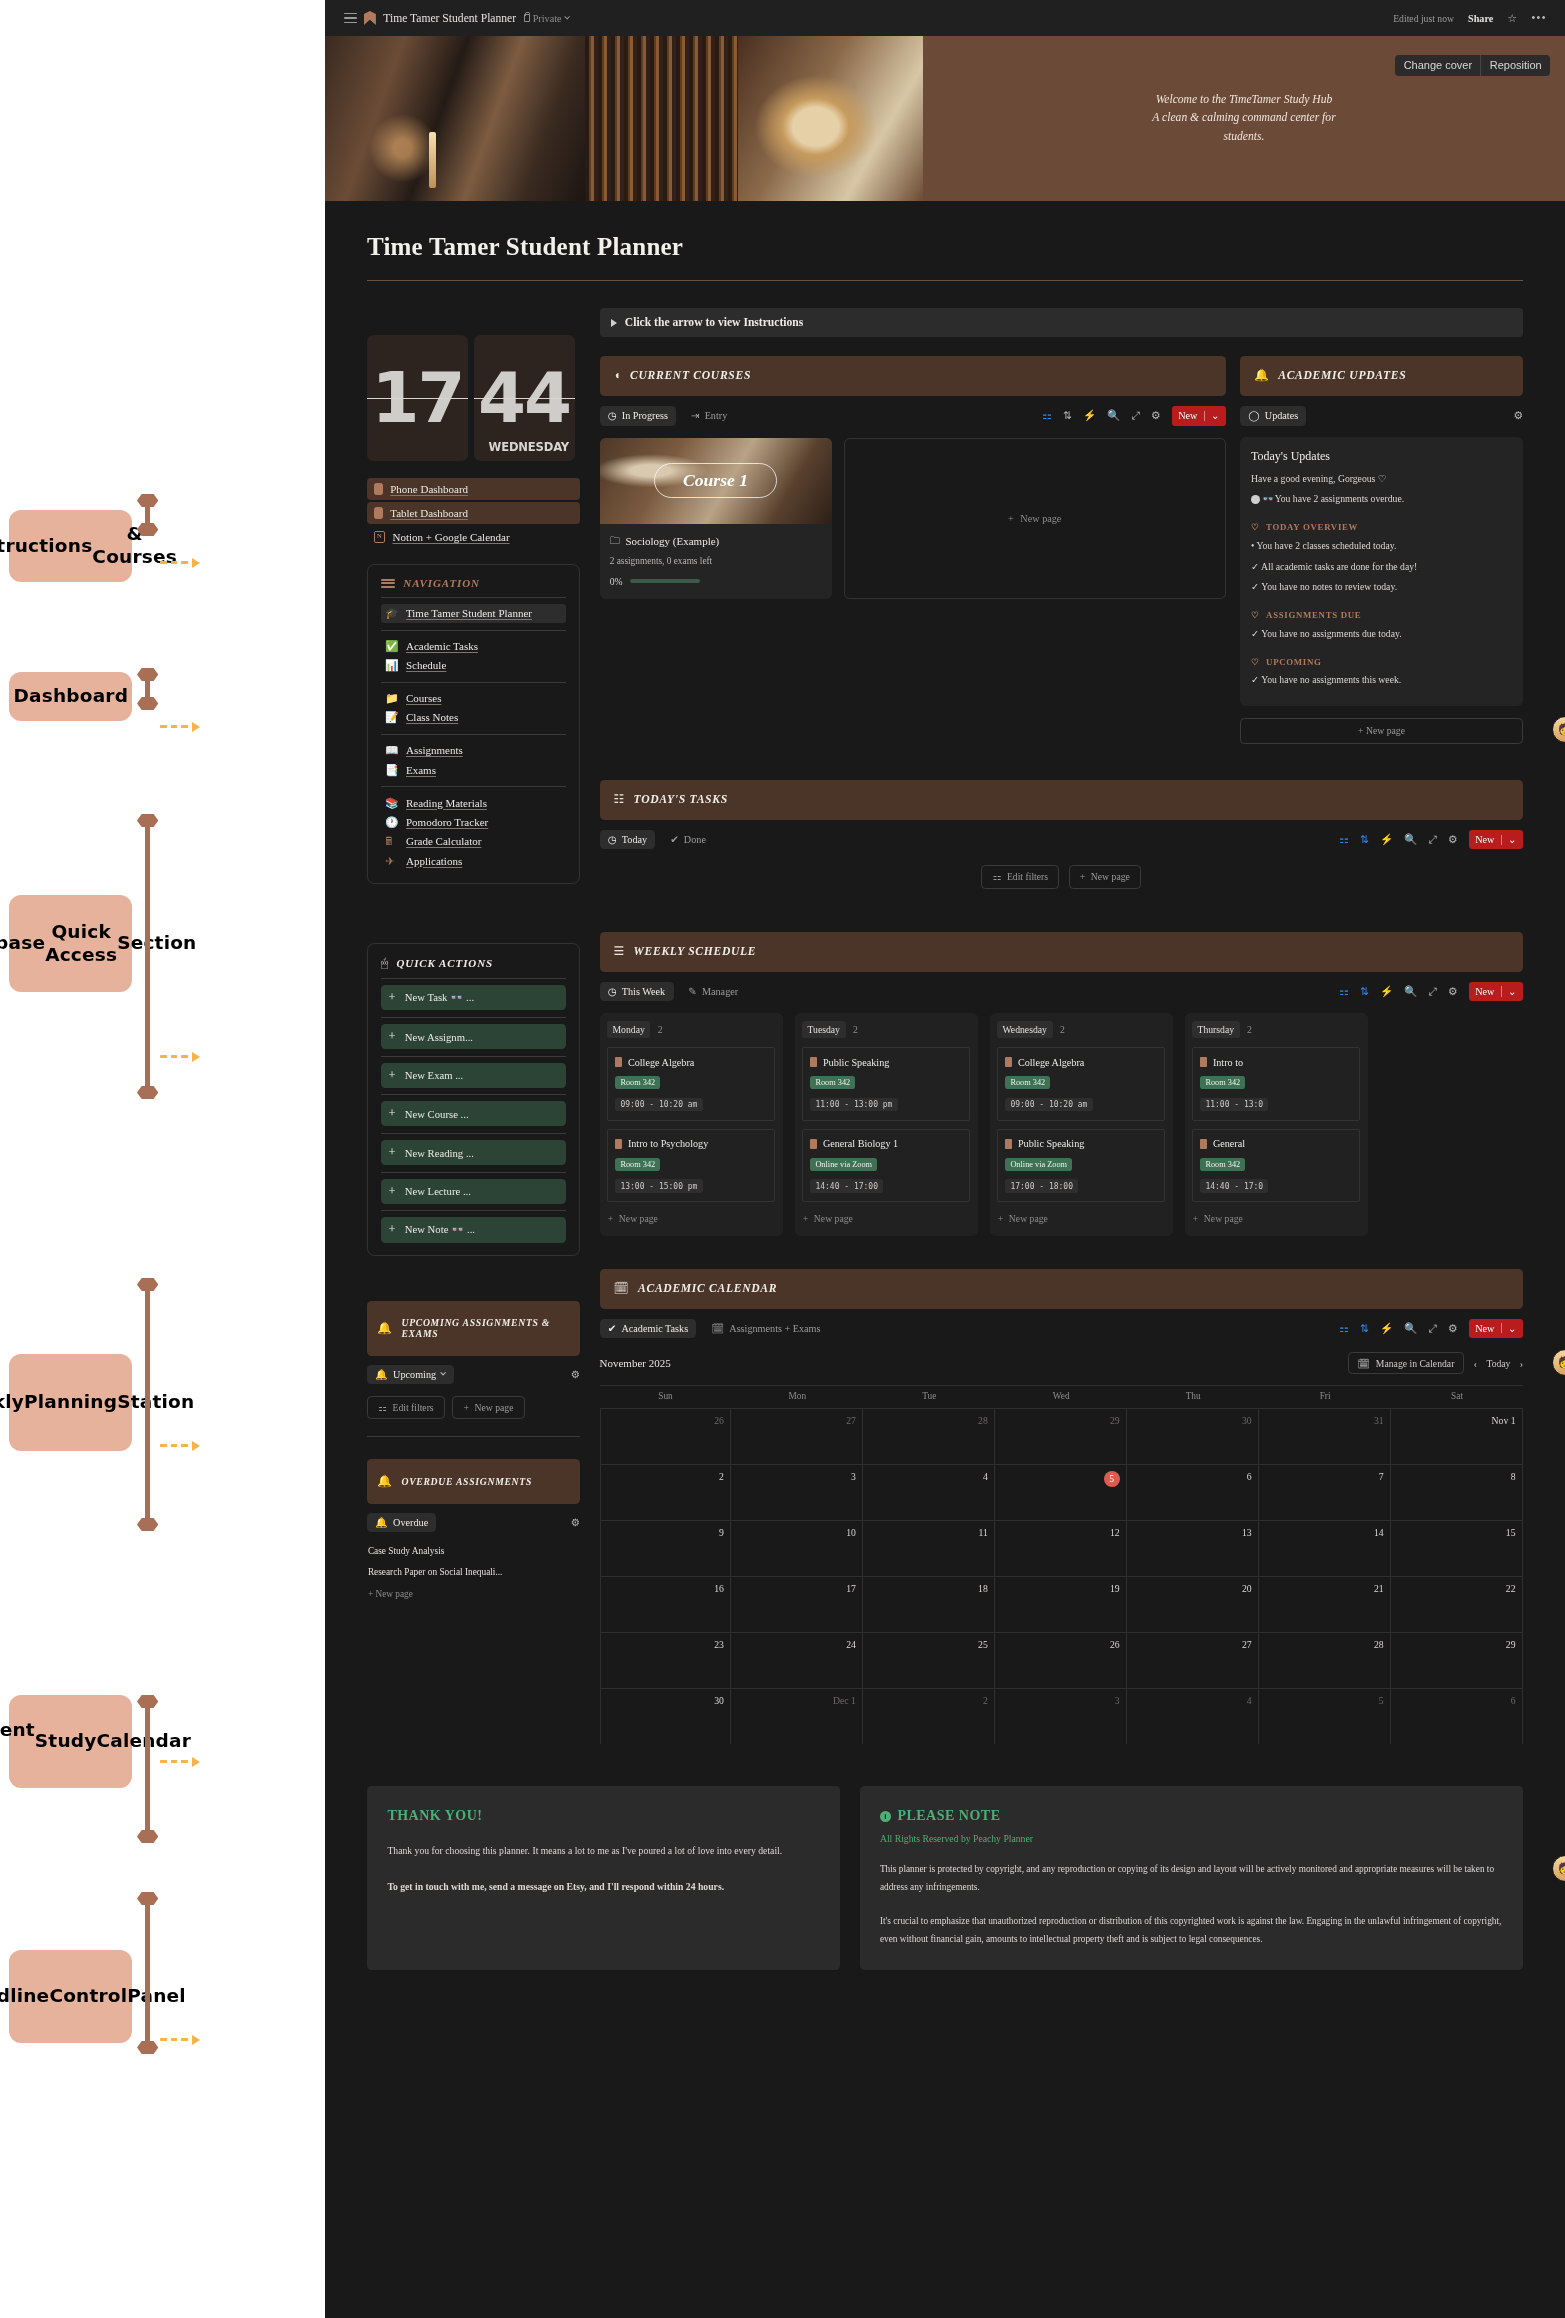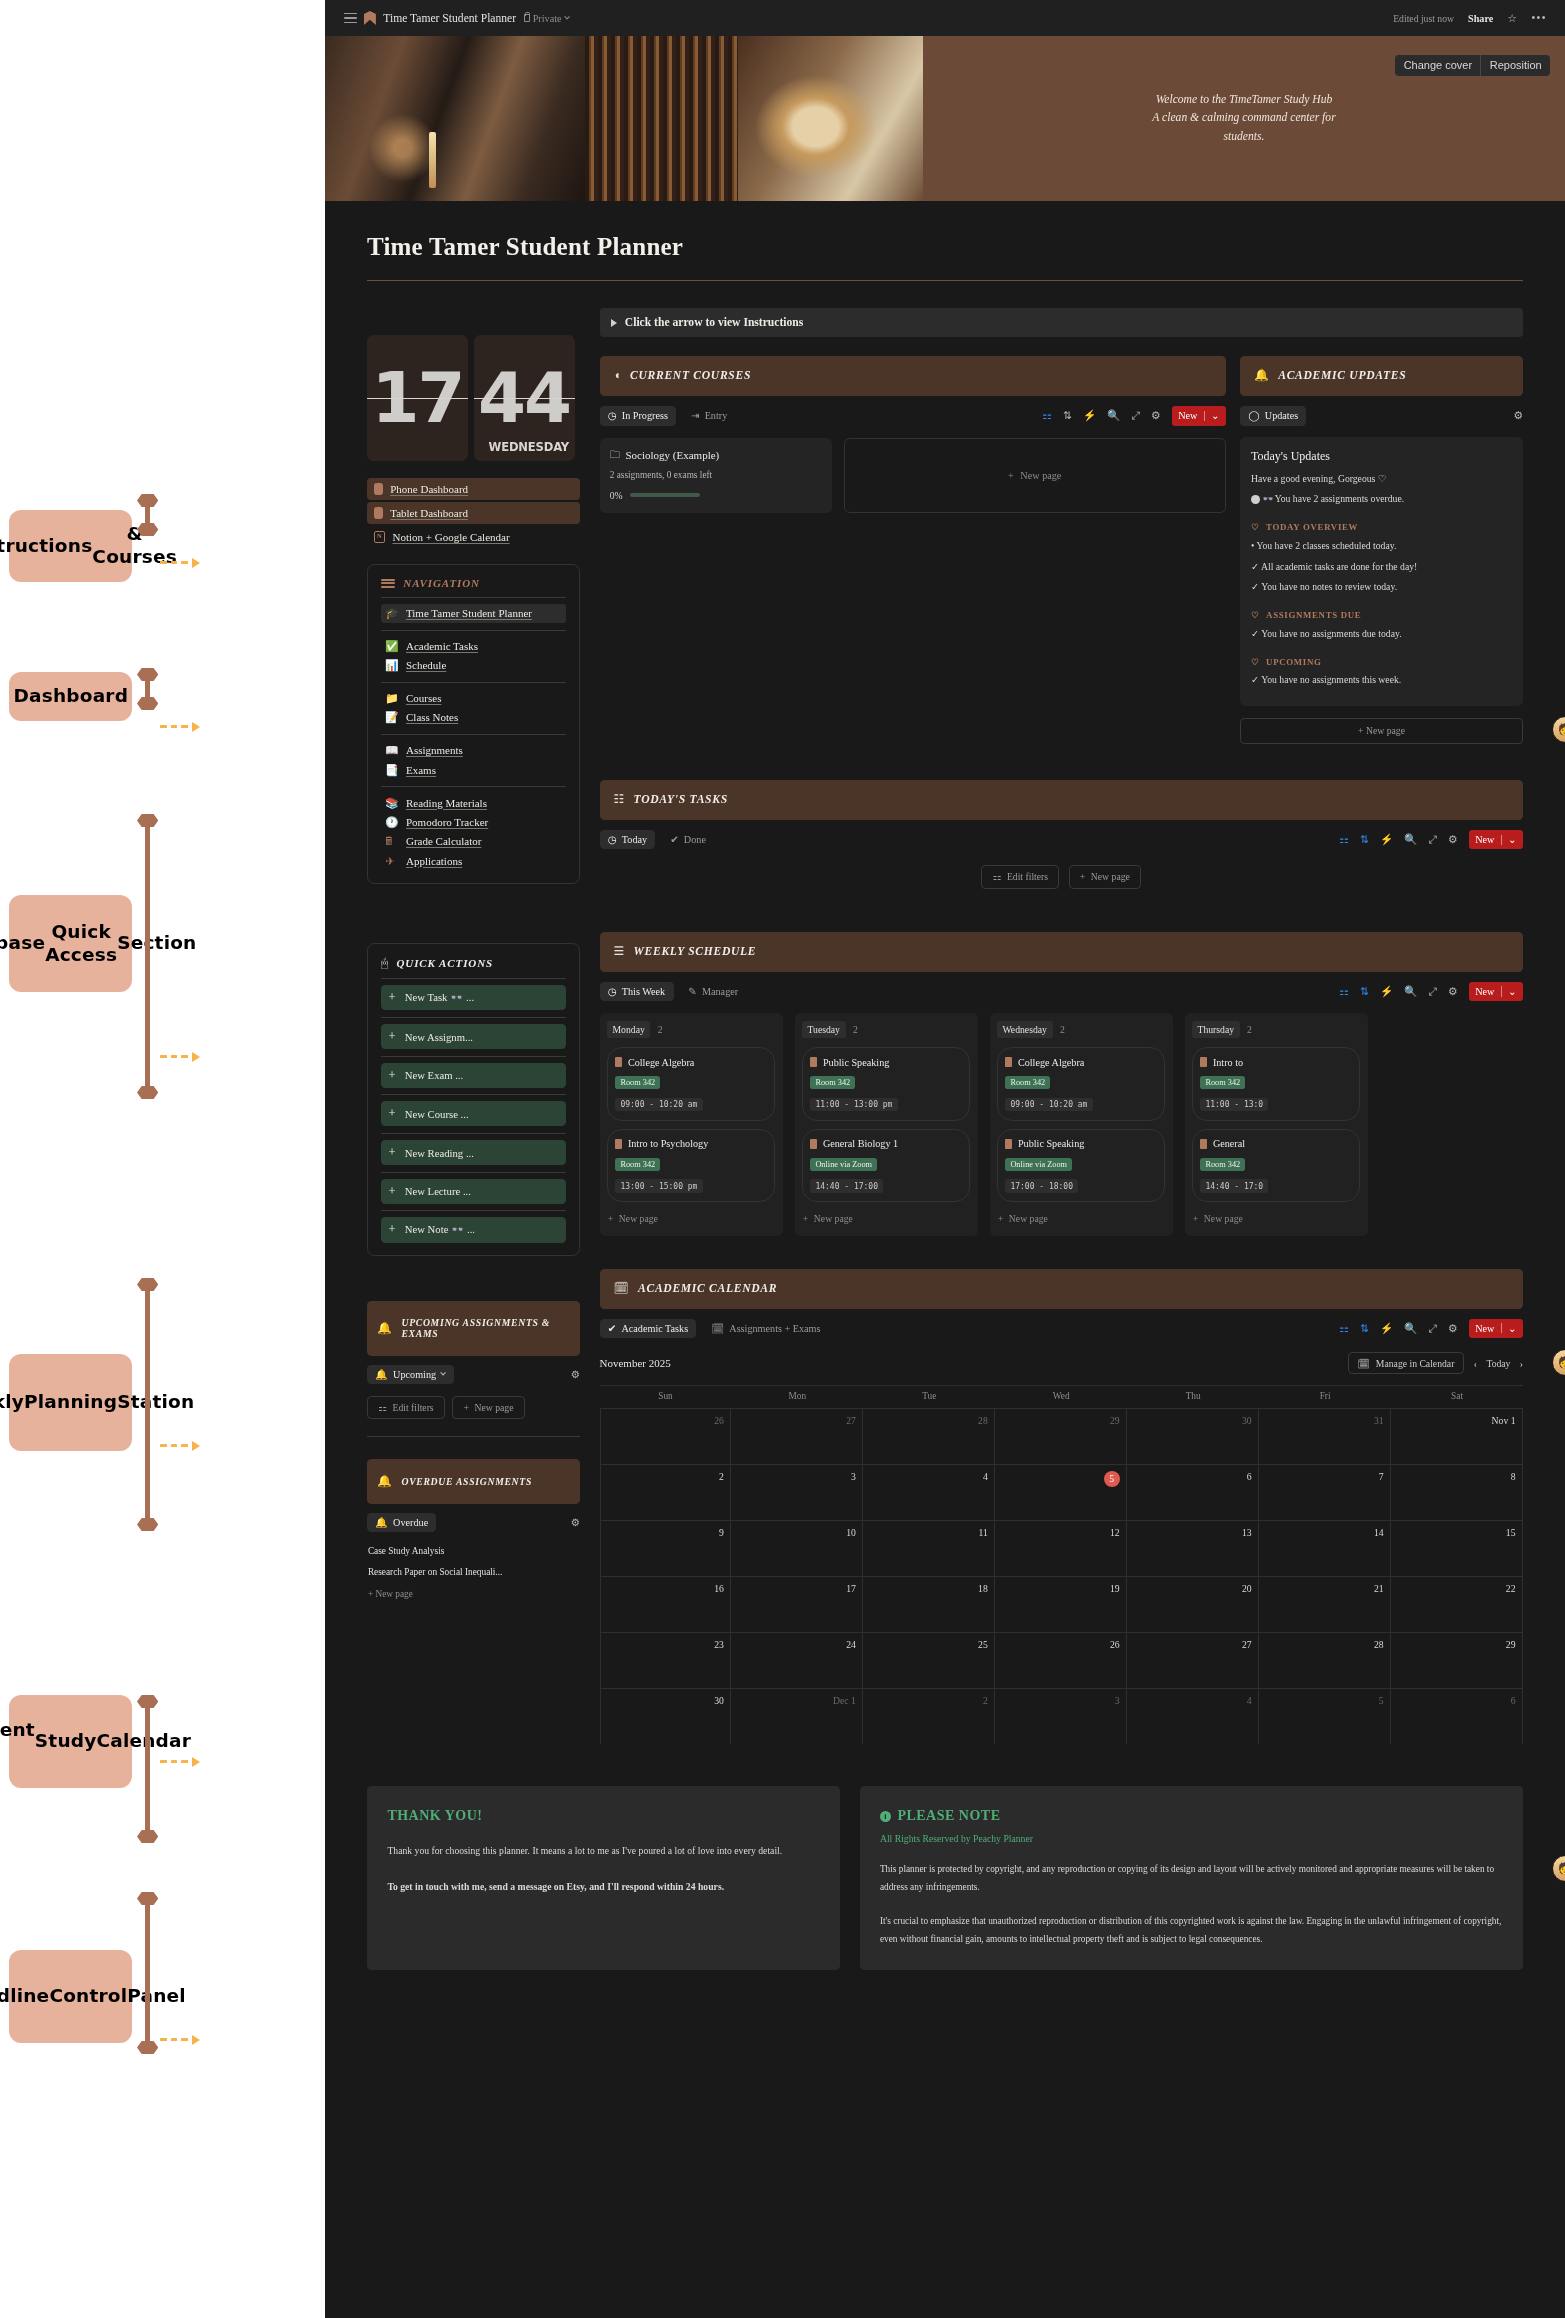--- a/index.html
+++ b/index.html
@@ -168,21 +168,21 @@
 
   .center-btns { display: flex; gap: 9.3px; justify-content: center; margin-top: 16px; }
   .gbtn { border: 0.9px solid #3a3a3a; border-radius: 4.2px; padding: 5.1px 10.2px; color: #9b9b9b; font-size: 9.7px; display: flex; gap: 5.6px; align-items: center;}
 
   
   .board { display: flex; gap: 12px; margin-top: 12px; overflow: hidden; }
   .bcol { width: 183px; flex: none; background: #212121; border-radius: 5.6px; padding: 8.3px 7.4px; }
   .bcol-h { display: flex; align-items: center; gap: 7.4px; margin-bottom: 9.3px; }
   .bcol-h .day { background: #2e2e2e; border-radius: 2.8px; padding: 2.8px 5.6px; font-size: 9.7px; color: #e3e0dc; }
   .bcol-h .cnt { color: #8d8d8d; font-size: 9.7px; }
-  .ecard { border: 0.9px solid #333; border-radius: 15px; padding: 8.3px 7.4px; margin-bottom: 8.3px; }
+  .ecard { border: 0.9px solid #333; border-radius: 2px; padding: 8.3px 7.4px; margin-bottom: 8.3px; }
   .ecard .enm { display: flex; align-items: center; gap: 5.6px; font-size: 10.2px; color: #ecebe7; }
   .ecard .ebook { width: 7px; height: 10.2px; background: #b07a5f; border-radius: 0.9px; flex: none; }
   .tagroom { display: inline-block; background: #3f7254; color: #eaf3ee; border-radius: 2.8px; padding: 2.3px 5.1px; font-size: 8.3px; margin-top: 8.3px; }
   .tagtime { display: inline-block; background: #2e2e2e; color: #cfccc8; border-radius: 2.8px; padding: 2.3px 5.1px; font-size: 8px;
              margin-top: 8.3px; font-family: "DejaVu Sans Mono", monospace; }
   .bnew { color: #8d8d8d; font-size: 9.7px; display: flex; gap: 5.6px; align-items: center; padding: 2.8px 0.9px; }
 
   
   .cal-top { display: flex; align-items: center; margin-top: 14px; }
   .cal-month { font-size: 11px; color: #e8e5e1; }
@@ -612,20 +612,23 @@
                 <span class="ti">⚙</span>
                 <span class="newbtn">
                   <span>New</span>
                   <span class="sep"></span>
                     <span>⌄</span>
                 </span>
               </div>
             </div>
             <div class="gallery">
               <div class="course-card">
+                <div class="course-img">
+                  <span class="pill">Course 1</span>
+                </div>
                 <div class="course-body">
                   <div class="course-name">
                     <span style="font-size:10.2px">🗀</span>
                     <span>Sociology (Example)</span>
                   </div>
                   <div class="course-sub">2 assignments, 0 exams left</div>
                   <div class="prog">
                     <span class="pct">0%</span>
                     <span class="bar"></span>
                   </div>

